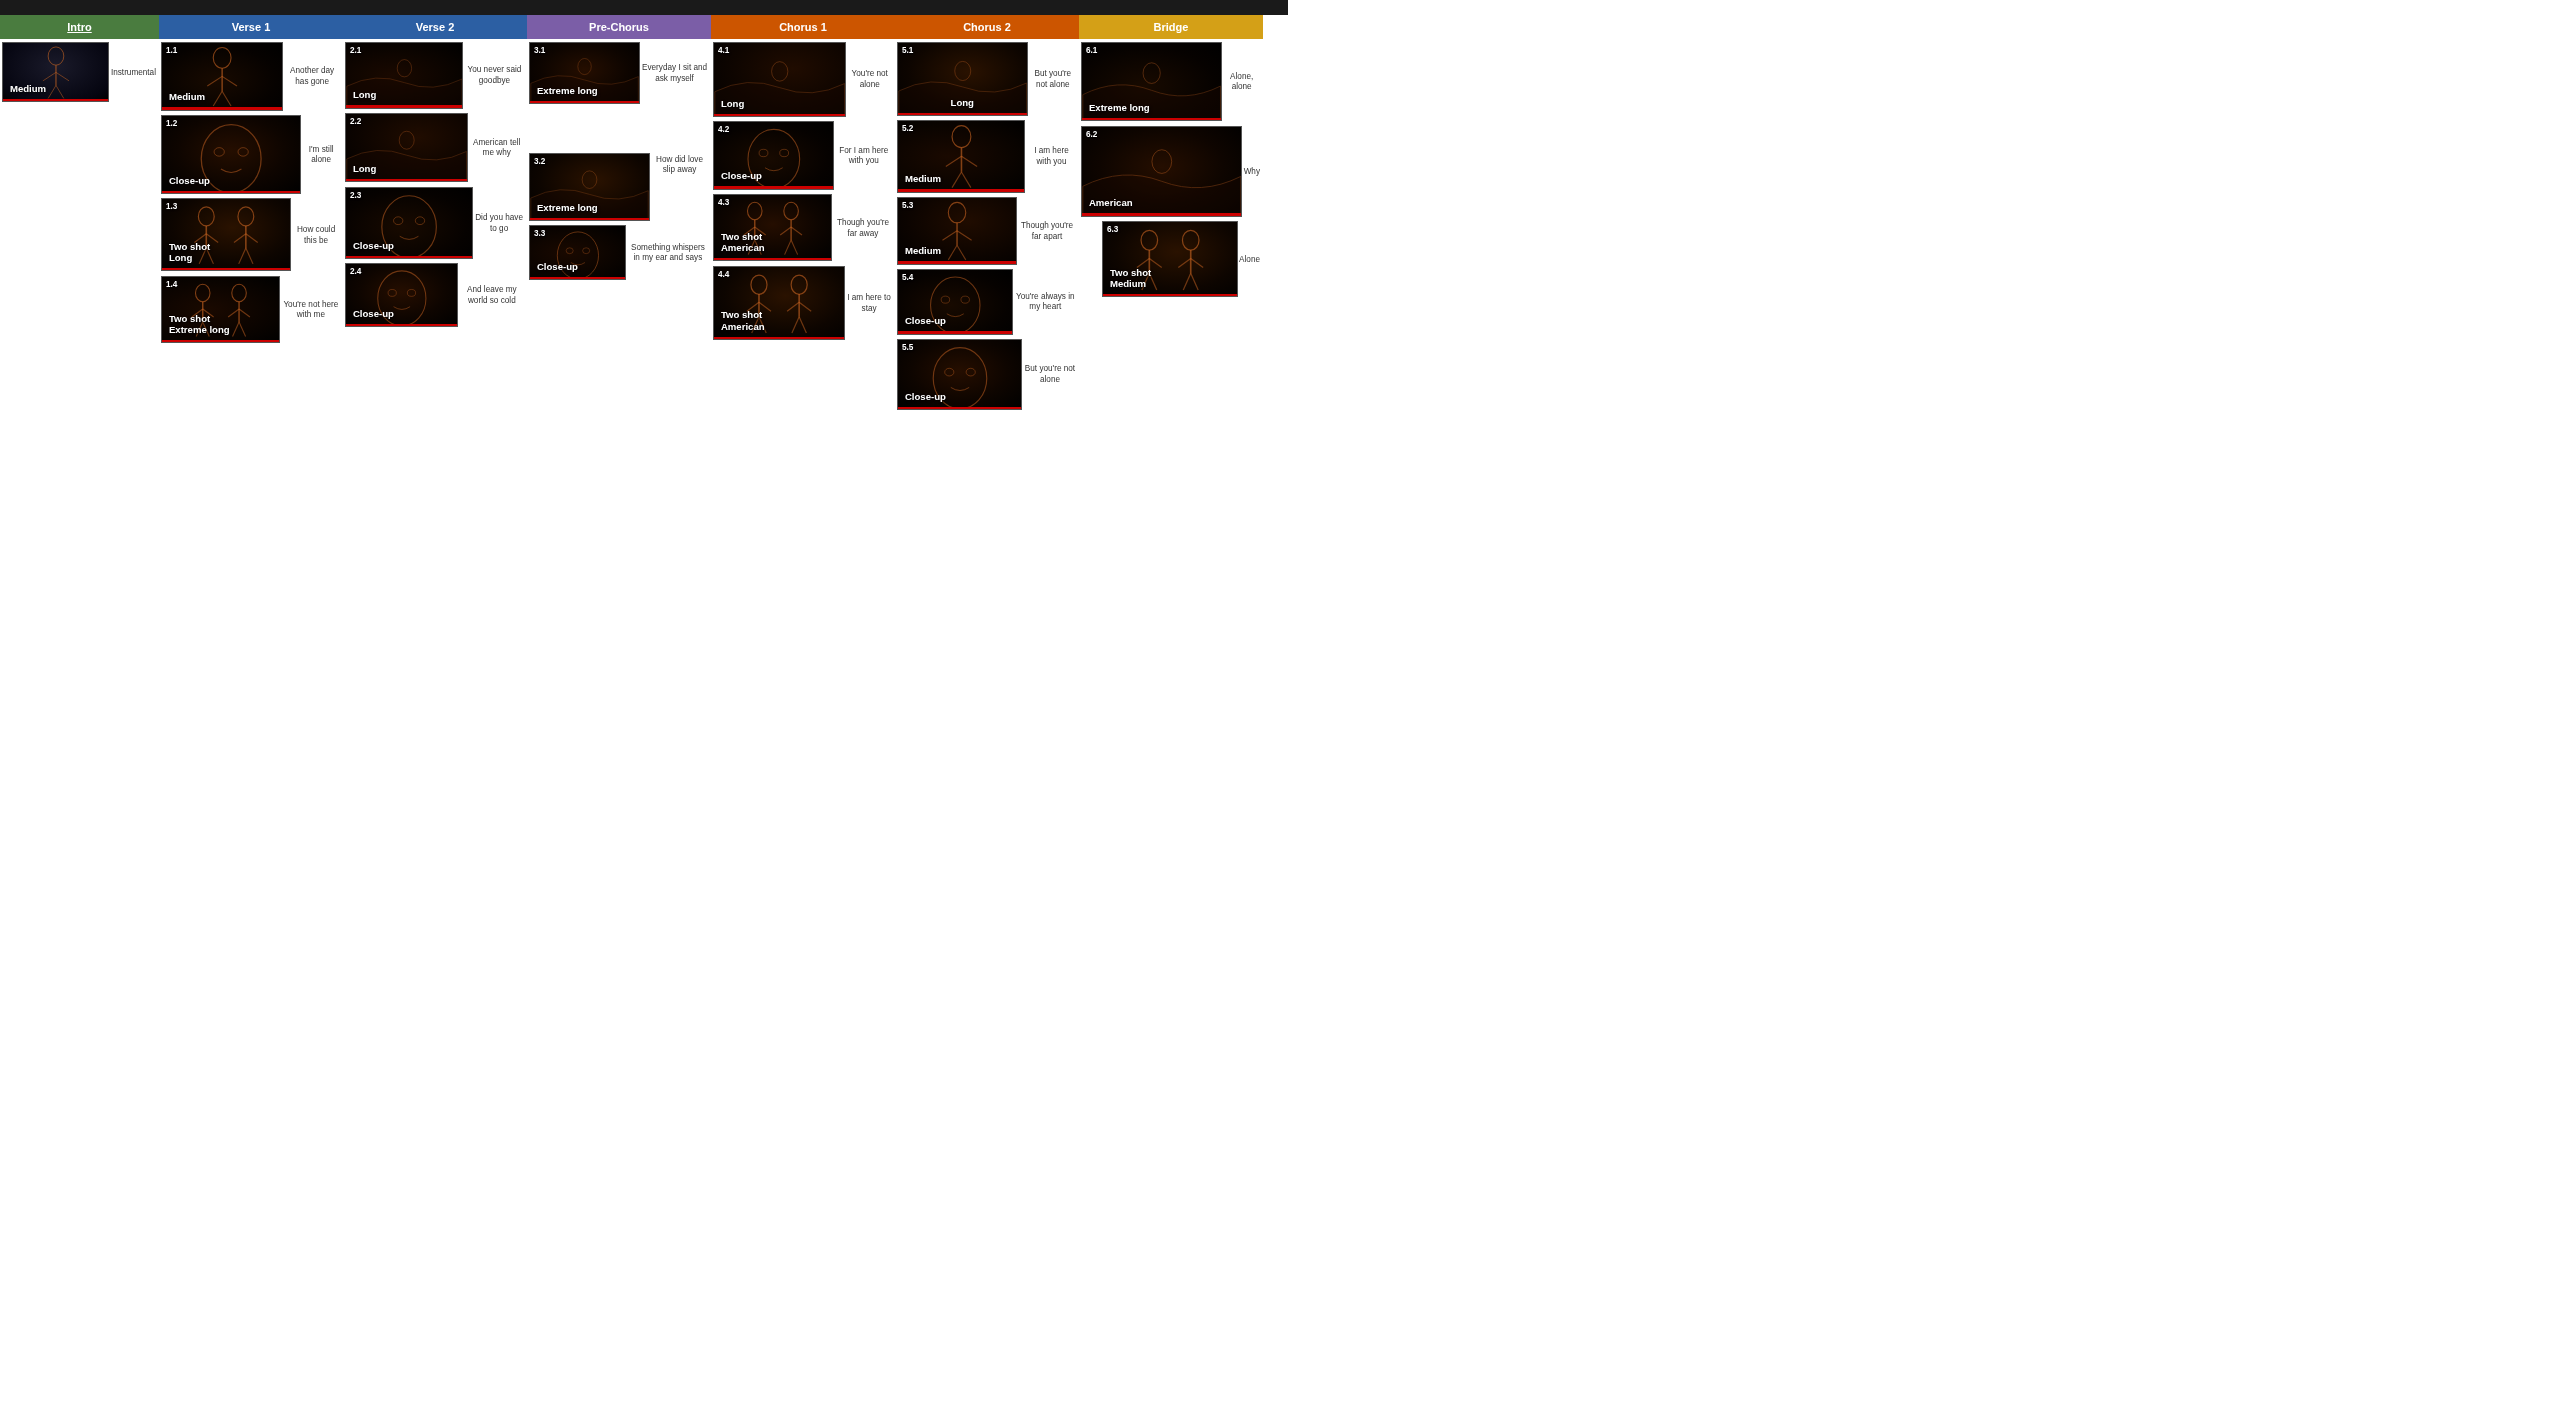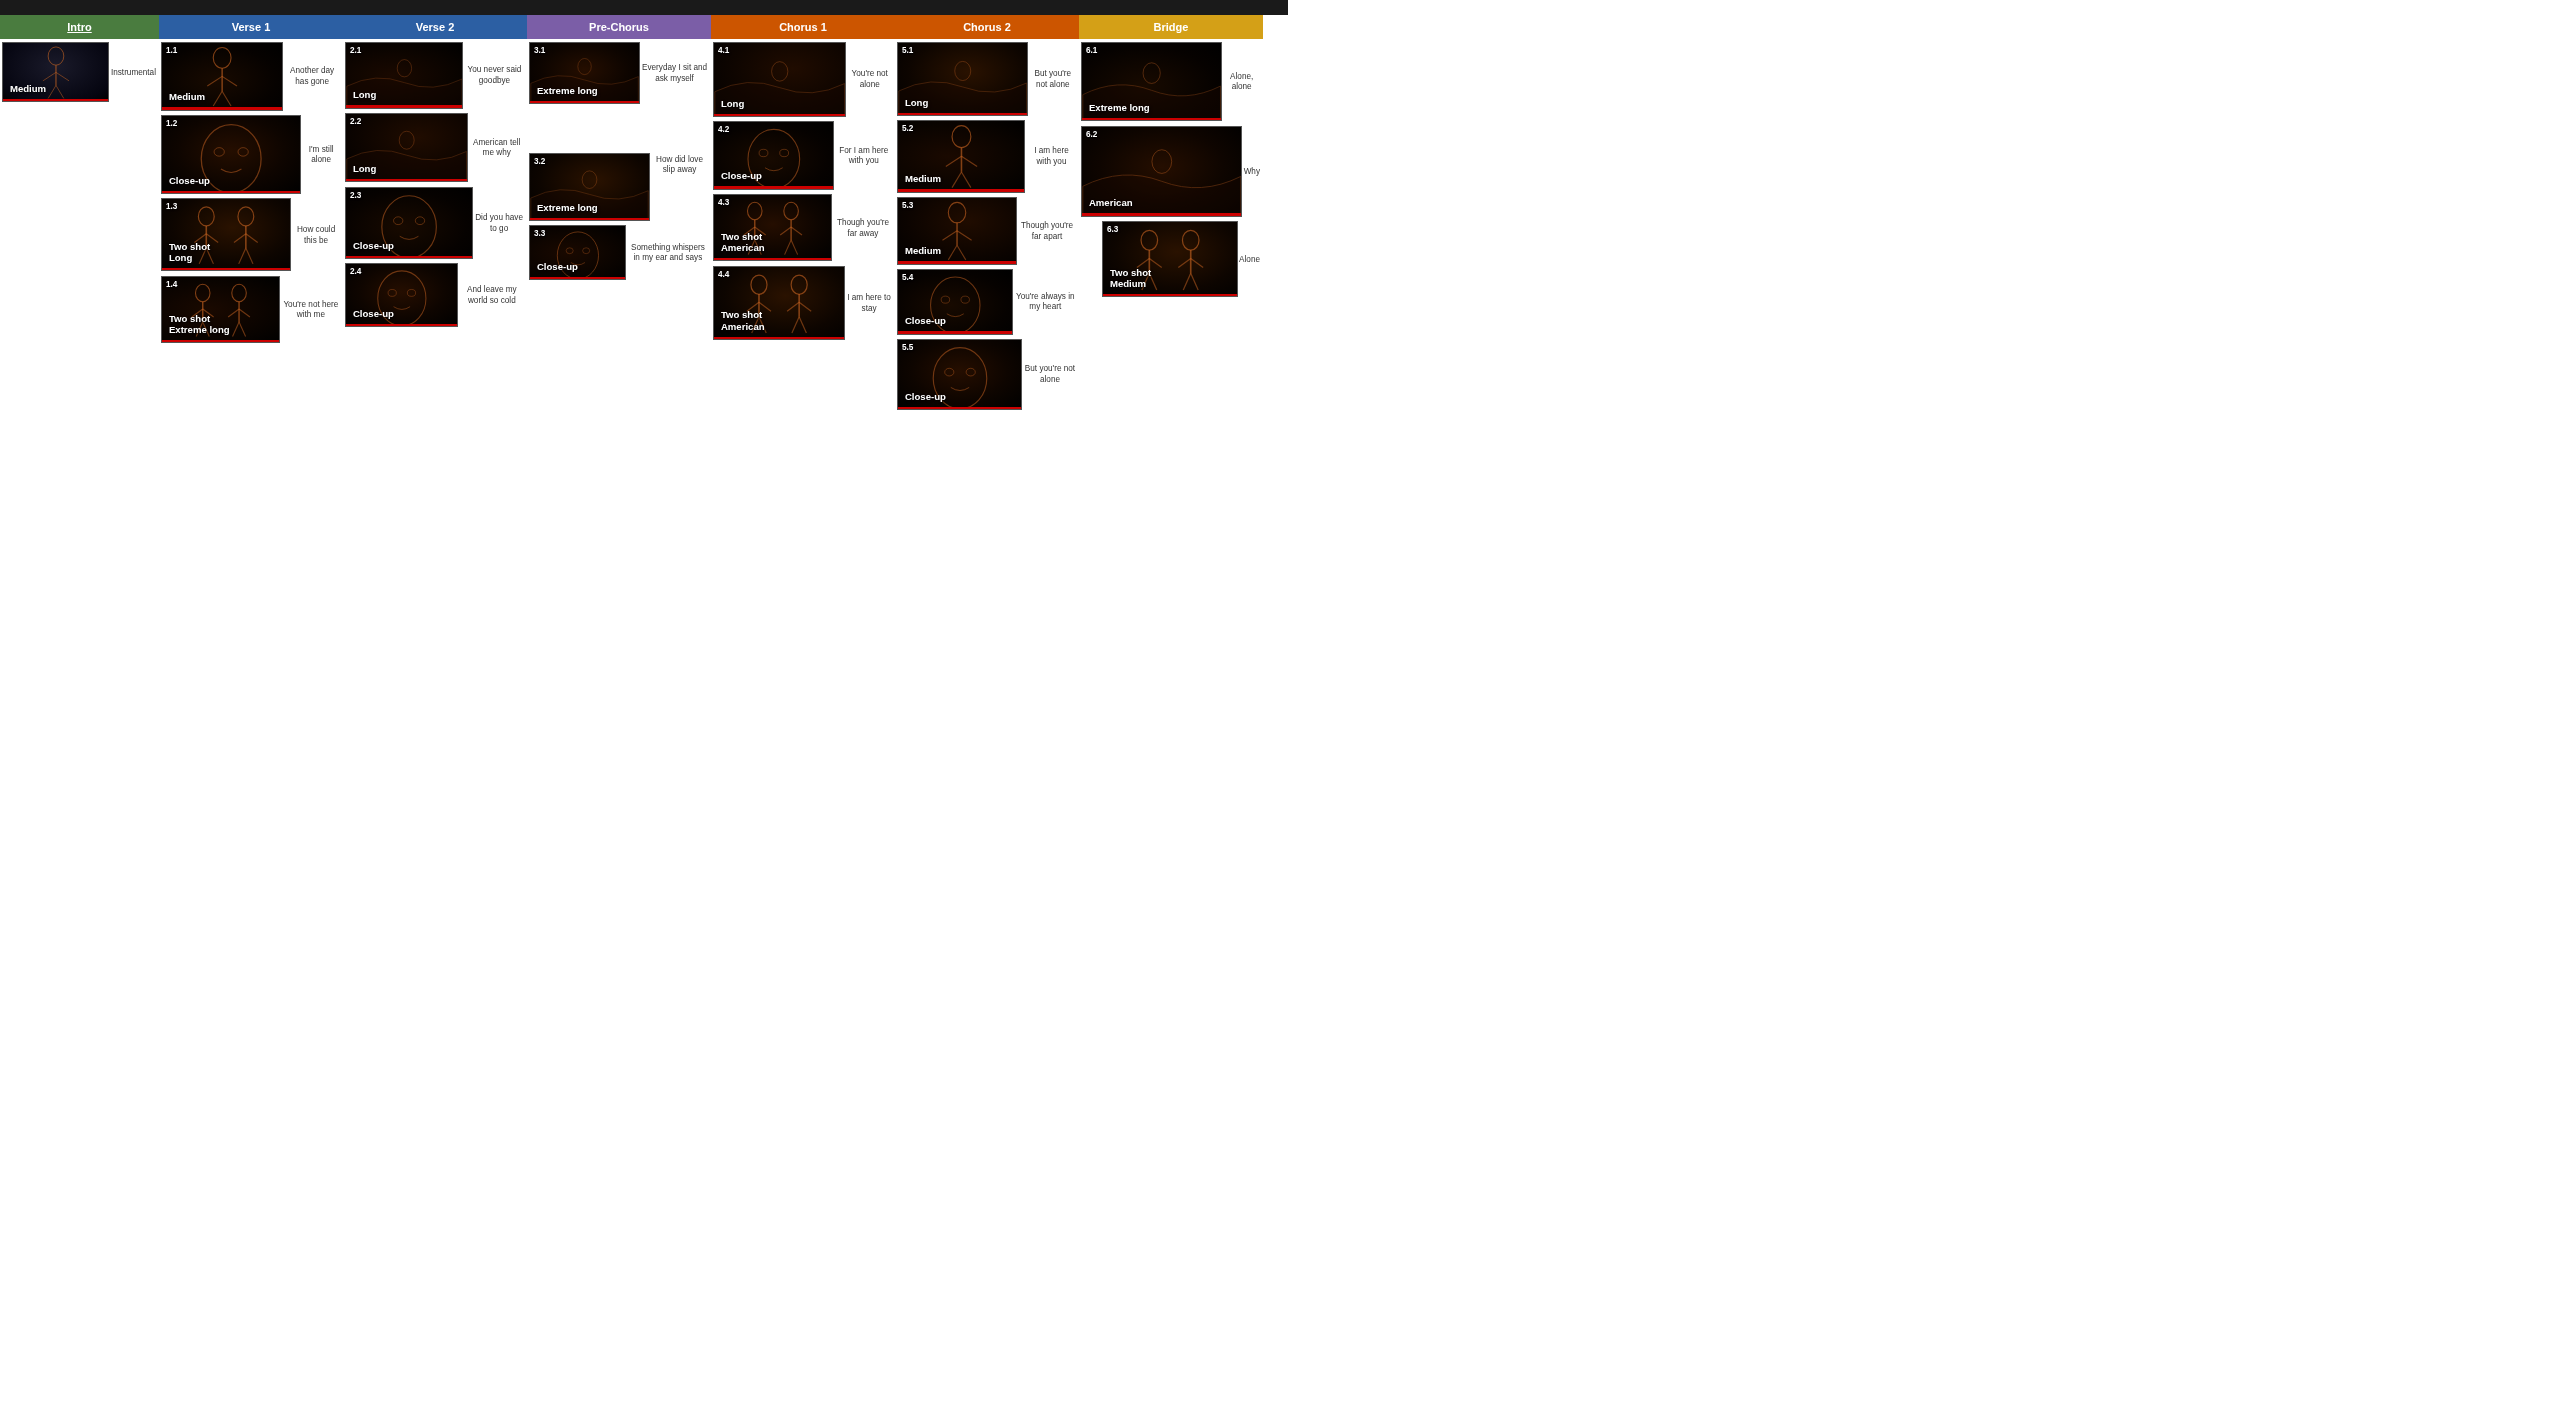--- a/index.html
+++ b/index.html
@@ -402,21 +402,21 @@
           <div class="frame-label" style="position: absolute; bottom: 3.7px; left: 3px; right: 3px;">
             <div>Two shot</div>
             <div>American</div>
           </div>
         </div>
         <div class="frame-caption">I am here to stay</div>
       </div>
     </div>
     <div class="column" style="width: 184px; flex-shrink: 0;">
       <div class="frame-block">
-        <div class="frame-img" style="width: 204px; background: radial-gradient(at 55% 40%, rgb(42, 18, 0) 0%, rgb(13, 5, 0) 60%, rgb(0, 0, 0) 100%);">
+        <div class="frame-img" style="width: 204px; background: radial-gradient(at 55% 40%, rgb(42, 18, 0) 0%, rgb(13, 5, 0) 60%, rgb(0, 0, 0) 100%); text-align: center;">
           <svg viewBox="0 0 160 90" xmlns="http://www.w3.org/2000/svg" style="position:absolute;top:0;left:0;width:100%;height:100%">
     <path d="M0 60 Q40 40 80 55 Q120 70 160 50 L160 90 L0 90Z" fill="#1a0800" stroke="#cc6622" stroke-width="0.8" opacity="0.4"></path>
     <ellipse cx="80" cy="35" rx="10" ry="12" fill="none" stroke="#cc6622" stroke-width="1" opacity="0.4"></ellipse>
   </svg>
           <div class="progress-bar"></div>
           <div class="frame-number">5.1</div>
           <div class="frame-label" style="position: absolute; bottom: 3.7px; left: 3px; right: 3px;">
             <div>Long</div>
           </div>
         </div>

